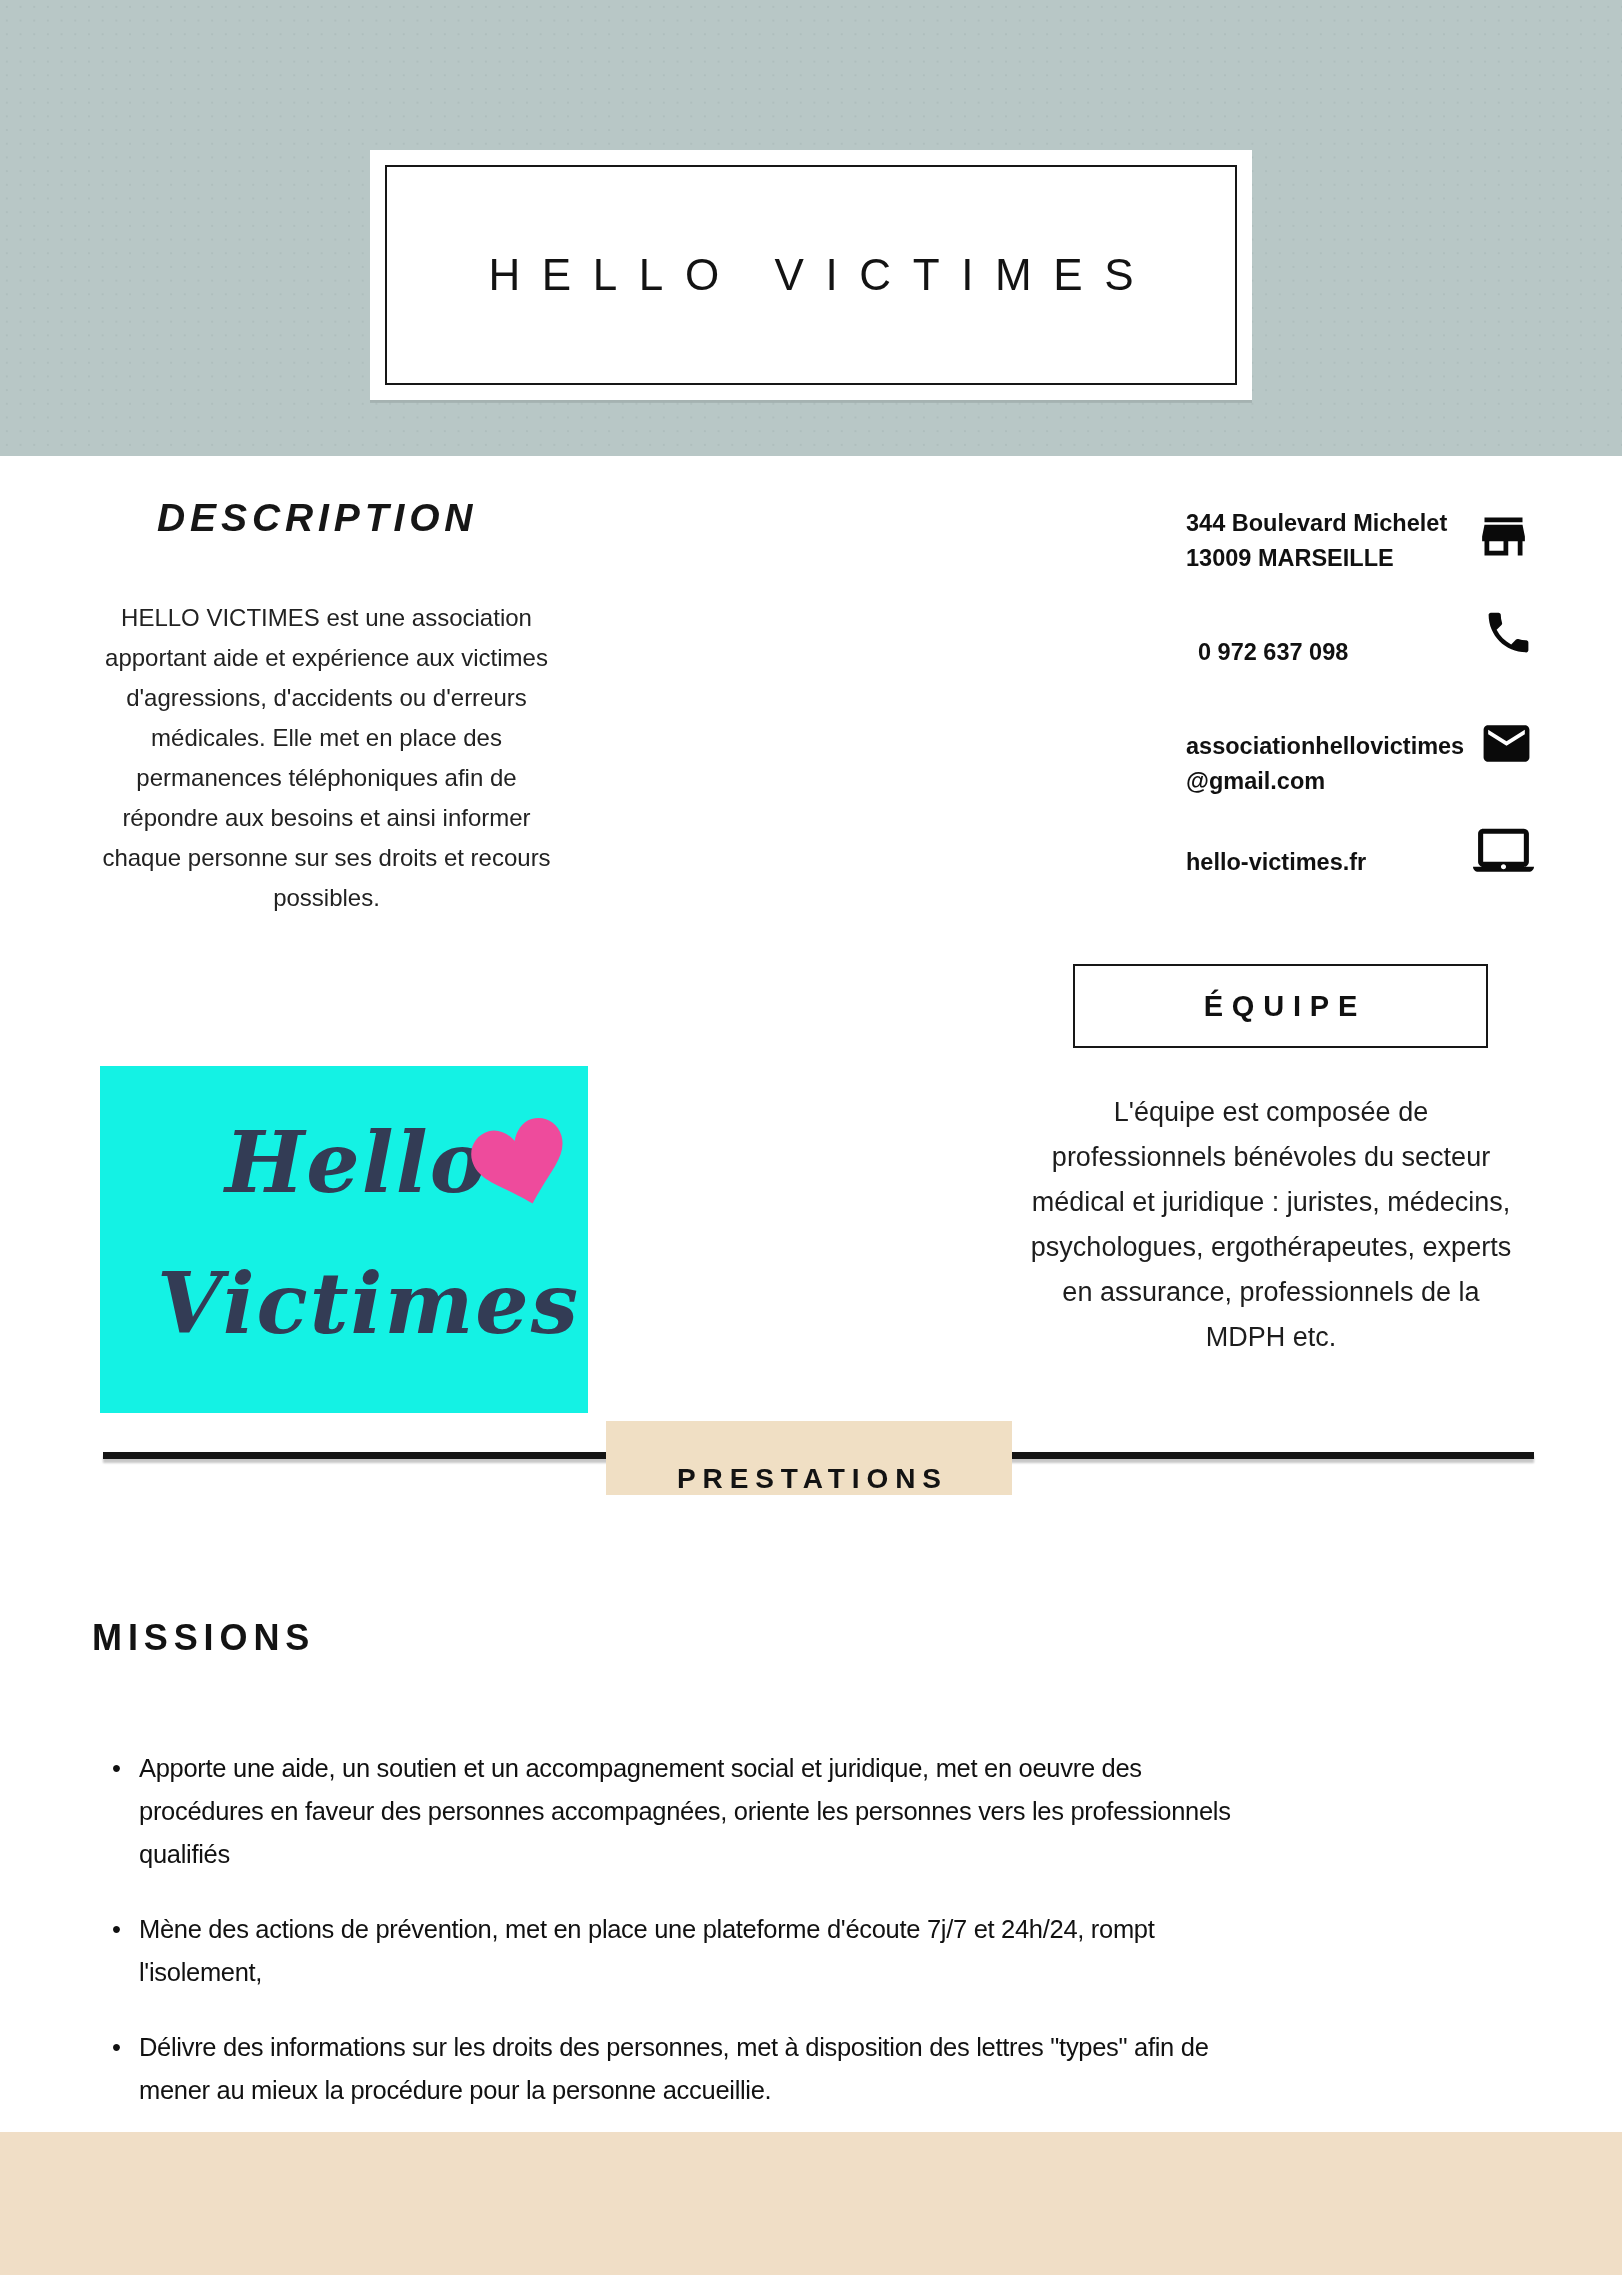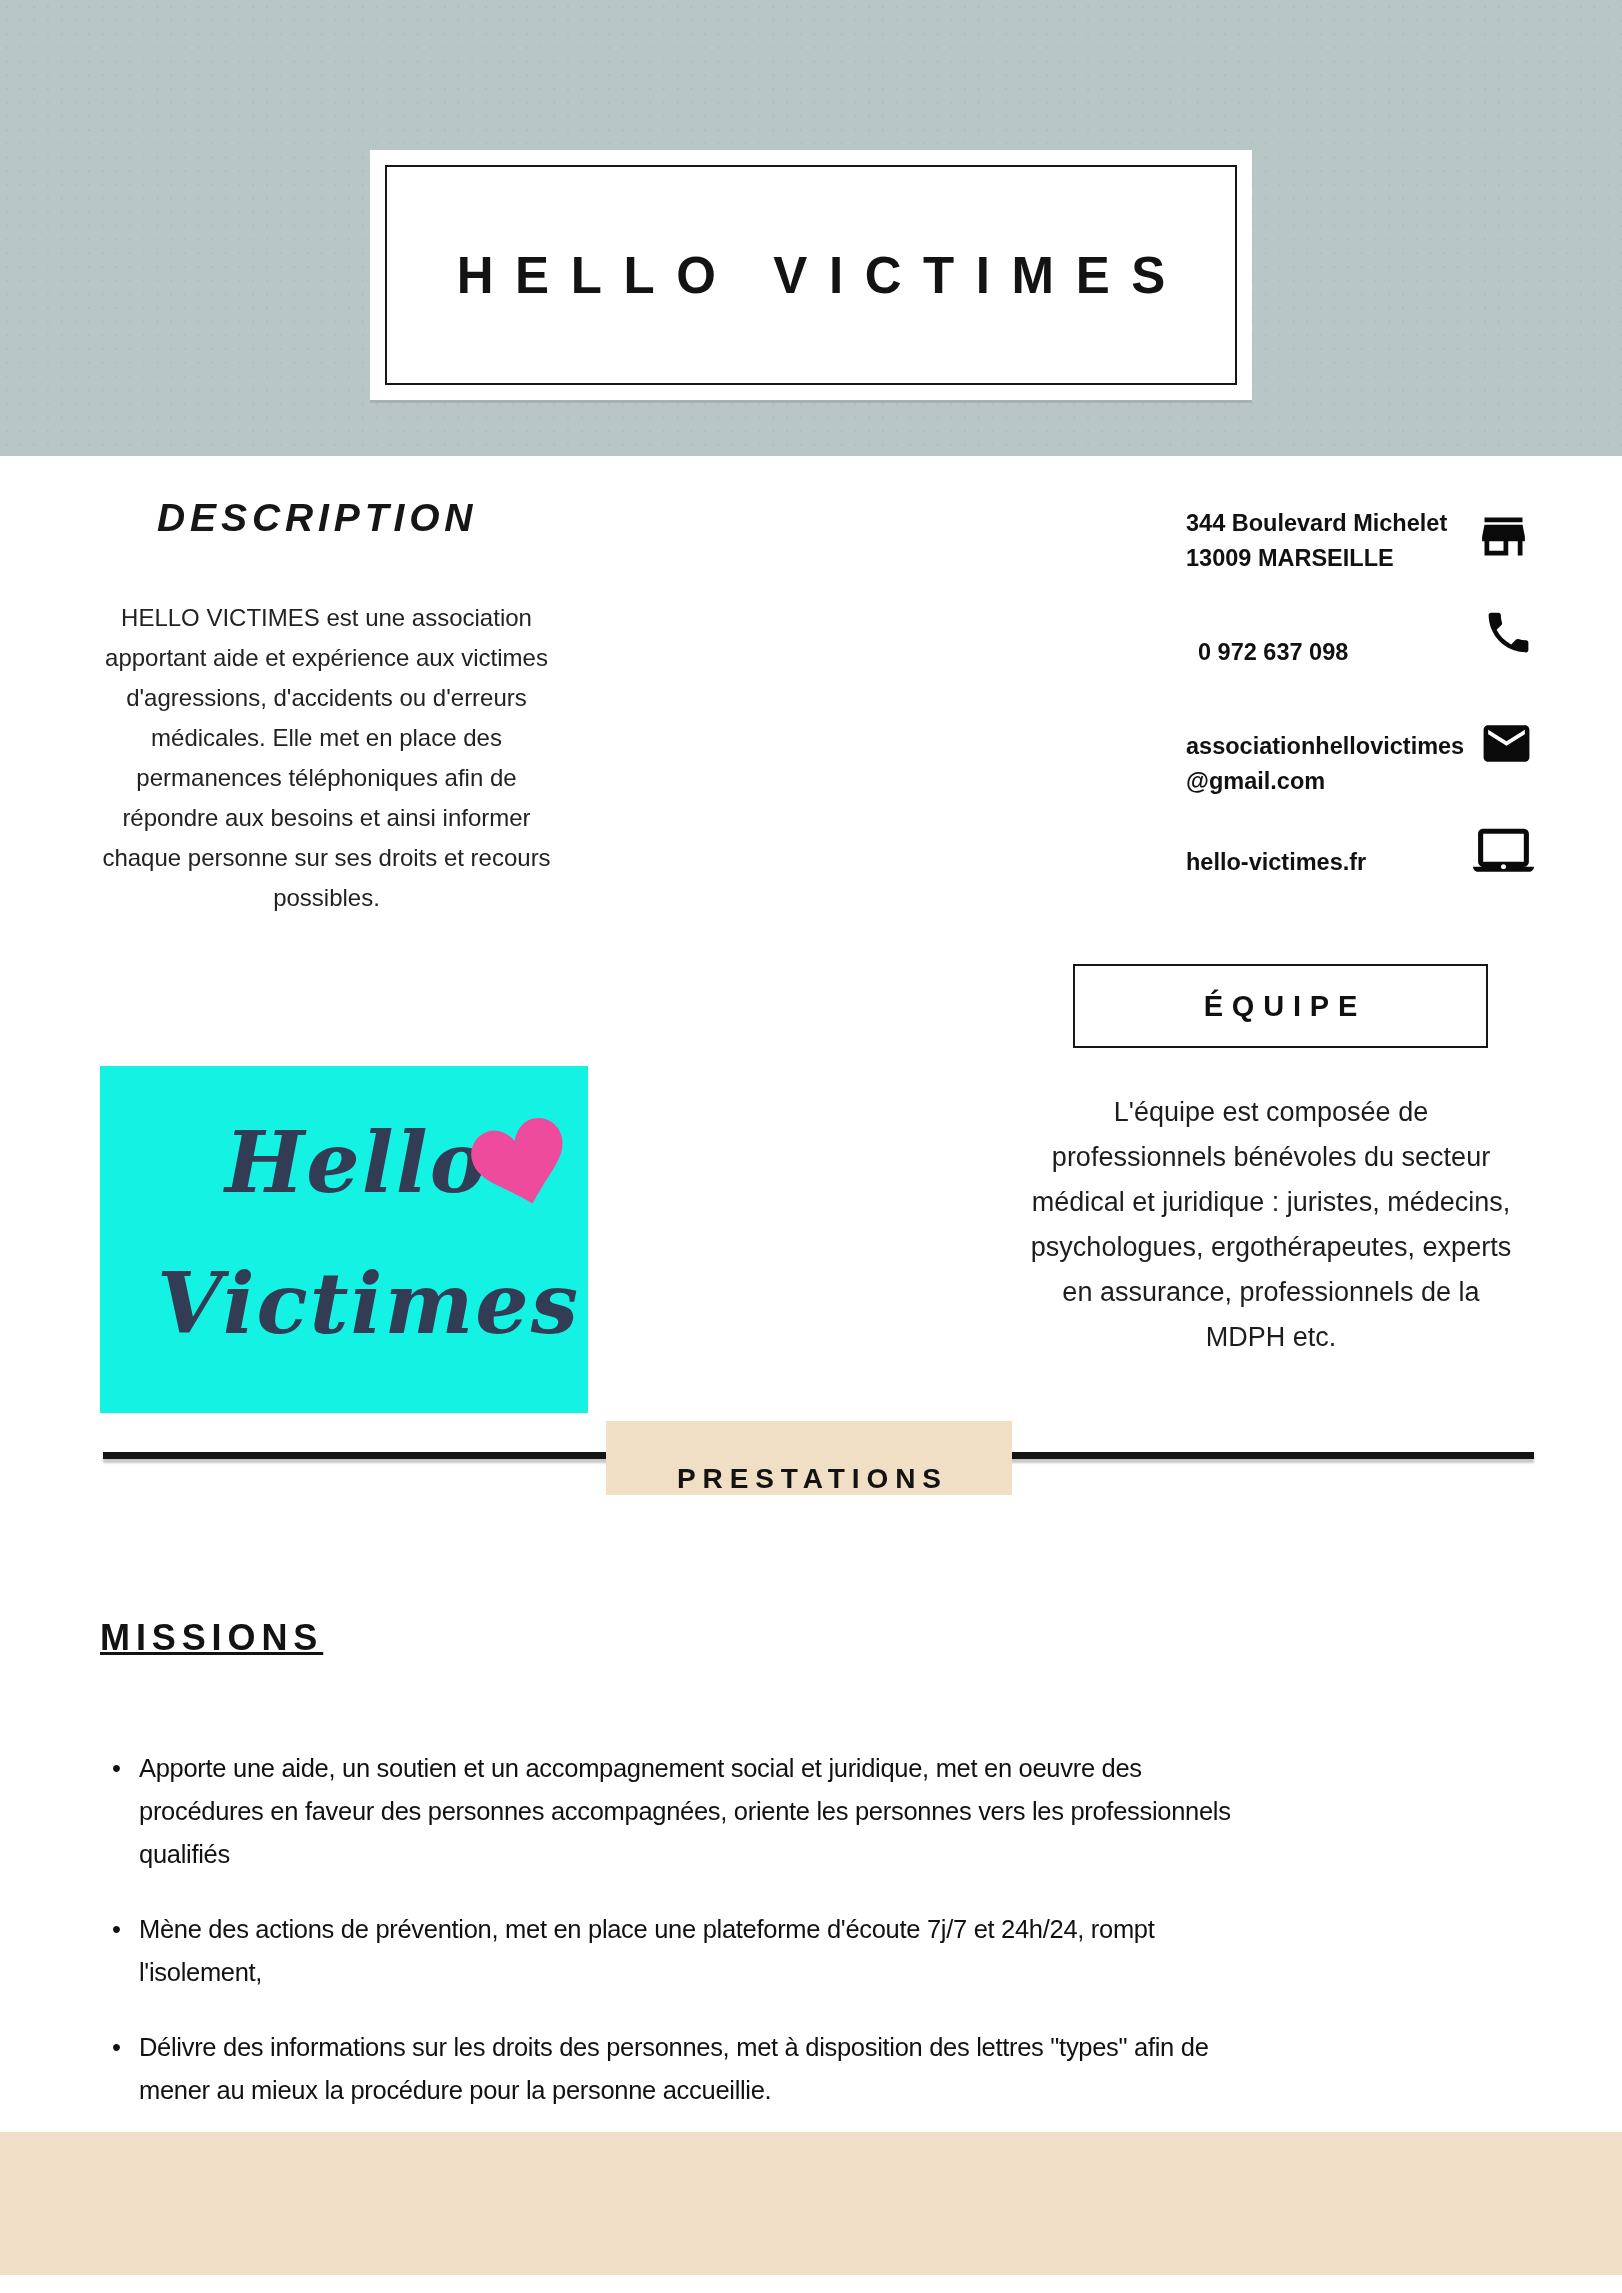--- a/index.html
+++ b/index.html
@@ -27,21 +27,21 @@
     background: #ffffff;
     box-shadow: 0 2.9px 0 rgba(0,0,0,0.10);
   }
   .title-box .inner-border {
     position: absolute; inset: 14.7px;
     border: 2.9px solid #161616;
   }
   .title-text {
     position: absolute; inset: 0;
     display: flex; align-items: center; justify-content: center;
-    font-size: 51px; font-weight: 700; letter-spacing: 21.6px;
+    font-size: 44px; font-weight: 400; letter-spacing: 21.6px;
     padding-left: 21.6px; 
     color: #131313; white-space: nowrap;
   }
 
   
   .description-heading {
     position: absolute; left: 157px; top: 496px;
     font-size: 39px; font-weight: 700; letter-spacing: 4.9px; color: #161616; font-style: italic;
   }
   .description-body {
@@ -95,22 +95,22 @@
   .prestations-box {
     position: absolute; left: 606px; top: 1421px; width: 406px; height: 74px;
     background: #f0dfc4;
     display: flex; align-items: flex-end; justify-content: center;
     font-size: 28px; font-weight: 700; letter-spacing: 6.9px; padding-left: 6.9px;
     color: #131313; z-index: 2;
   }
 
   
   .missions-heading {
-    position: absolute; left: 100px; top: 1617px;
-    font-size: 36px; font-weight: 700; letter-spacing: 5.9px; color: #131313; text-decoration: underline;
+    position: absolute; left: 92px; top: 1617px;
+    font-size: 36px; font-weight: 700; letter-spacing: 5.9px; color: #131313;
   }
   .missions-list {
     position: absolute; left: 110px; top: 1747px; width: 1161px;
     list-style: none;
   }
   .missions-list li {
     position: relative; padding-left: 29px; margin-bottom: 32px;
     font-size: 25.5px; line-height: 43px; letter-spacing: -0.3px; color: #111111;
   }
   .missions-list li::before {

